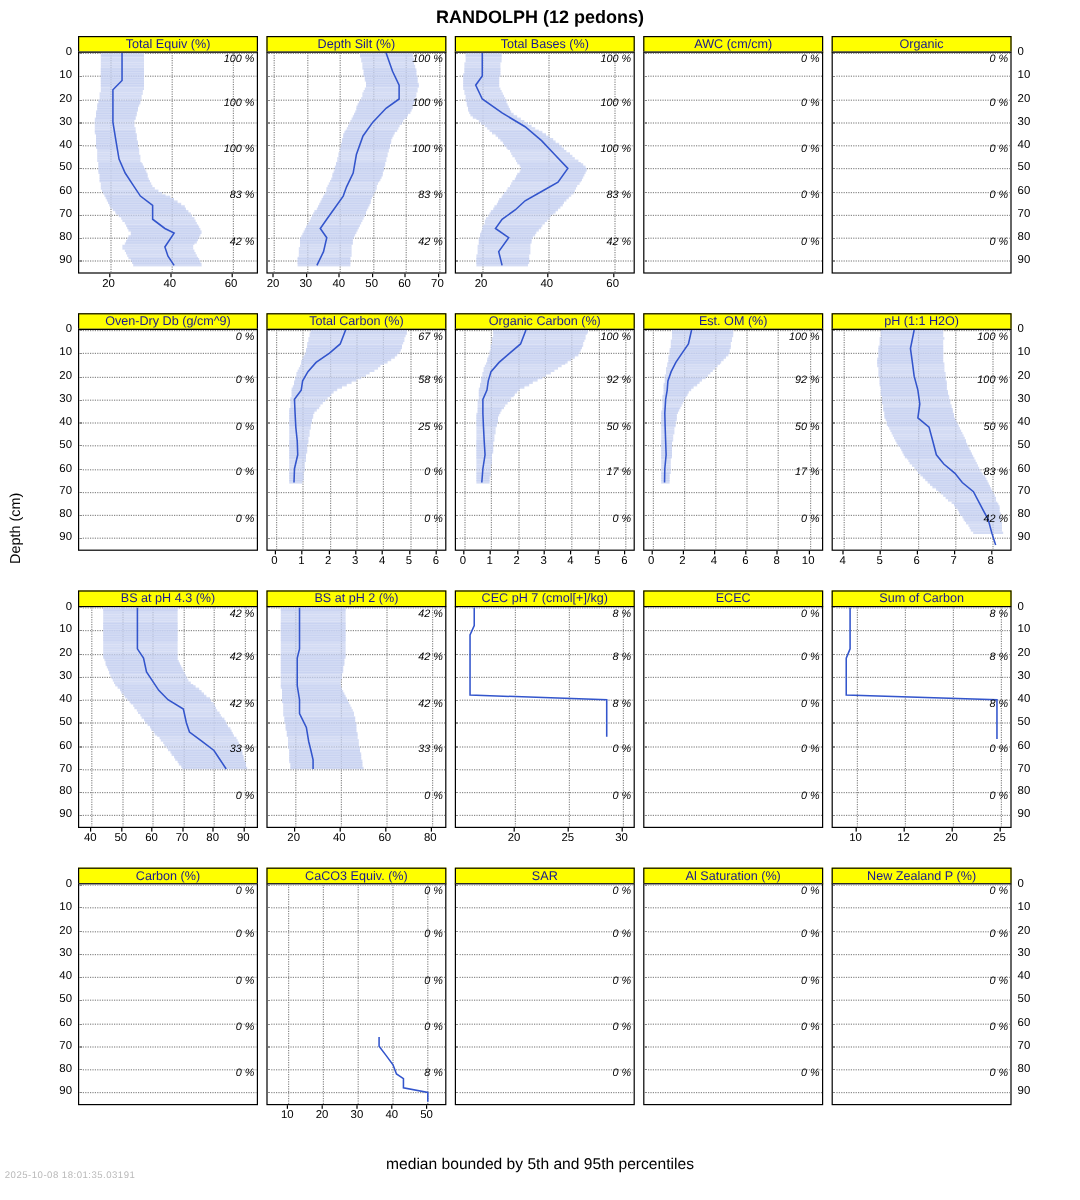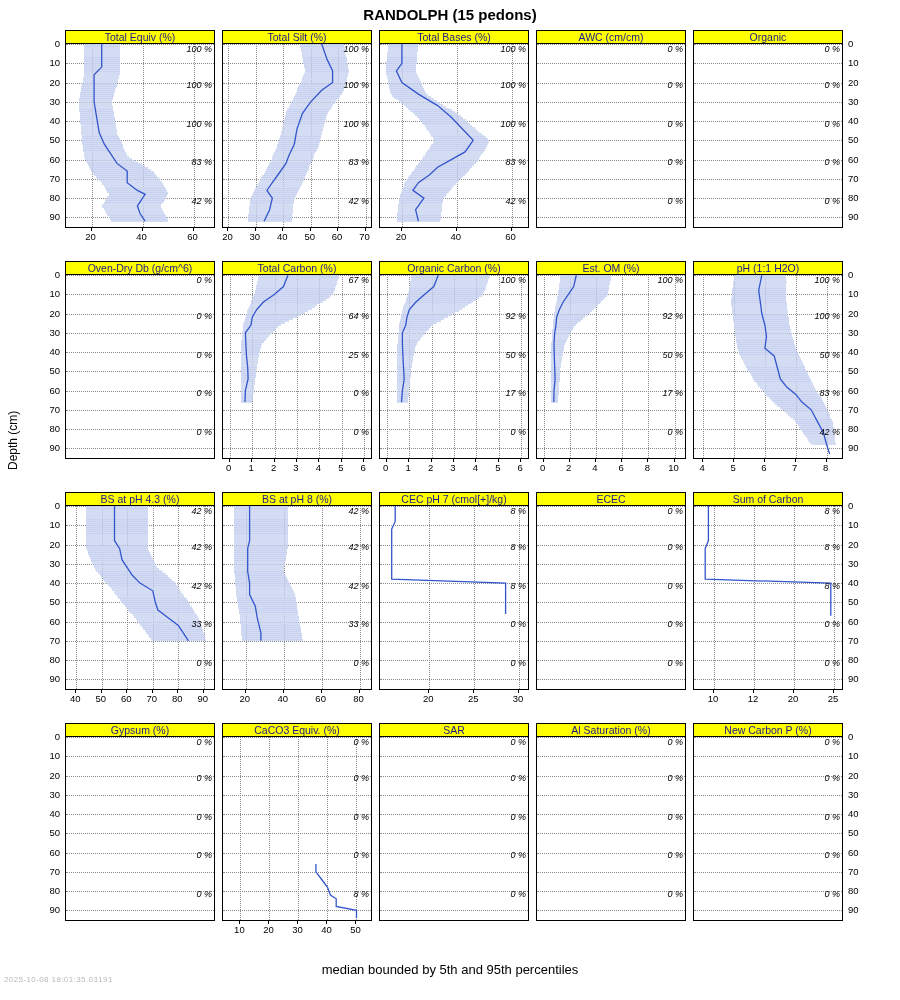--- a/index.html
+++ b/index.html
@@ -43,21 +43,21 @@
   }
   .ytick{position:absolute;font-size:9.5px;white-space:nowrap;}
   .ytick.l{text-align:right;}
   .ytick.r{text-align:left;}
   .xtick{position:absolute;font-size:9.5px;text-align:center;}
   .tickmark{position:absolute;width:0;height:3px;border-left:1px solid #000;}
 </style>
 </head>
 <body>
 
-<div id="title">RANDOLPH (15 pedons)</div>
+<div id="title">RANDOLPH (12 pedons)</div>
 <div id="ylabel">Depth (cm)</div>
 <div id="footer">median bounded by 5th and 95th percentiles</div>
 <div id="stamp">2025-10-08 18:01:35.03191</div>
 
 <div id="chart-root">
     <div class="ytick l" style="top: 38px; left: 35px; width: 25px;">0</div>
     <div class="ytick l" style="top: 57.2632px; left: 35px; width: 25px;">10</div>
     <div class="ytick l" style="top: 76.5263px; left: 35px; width: 25px;">20</div>
     <div class="ytick l" style="top: 95.7895px; left: 35px; width: 25px;">30</div>
     <div class="ytick l" style="top: 115.053px; left: 35px; width: 25px;">40</div>
@@ -184,21 +184,21 @@
         <div class="annot" style="top: 151.958px;">42 %</div>
       </div>
       <div class="xtick" style="left: 10.5172px; width: 30px; top: 201px;">20</div>
       <div class="tickmark" style="left: 25.5172px; top: 198px;"></div>
       <div class="xtick" style="left: 61.5517px; width: 30px; top: 201px;">40</div>
       <div class="tickmark" style="left: 76.5517px; top: 198px;"></div>
       <div class="xtick" style="left: 112.586px; width: 30px; top: 201px;">60</div>
       <div class="tickmark" style="left: 127.586px; top: 198px;"></div>
     </div>
     <div class="panel" style="left: 222px; top: 30px; width: 150px; height: 199px;">
-      <div class="hdr">Total Silt (%)</div>
+      <div class="hdr">Depth Silt (%)</div>
       <div class="plot" style="width: 150px; height: 185px;">
         <div class="grid-h" style="top: 0px;"></div>
         <div class="grid-h" style="top: 19.2632px;"></div>
         <div class="grid-h" style="top: 38.5263px;"></div>
         <div class="grid-h" style="top: 57.7895px;"></div>
         <div class="grid-h" style="top: 77.0526px;"></div>
         <div class="grid-h" style="top: 96.3158px;"></div>
         <div class="grid-h" style="top: 115.579px;"></div>
         <div class="grid-h" style="top: 134.842px;"></div>
         <div class="grid-h" style="top: 154.105px;"></div>
@@ -501,21 +501,21 @@
     <div class="ytick l" style="top: 288.263px; left: 35px; width: 25px;">10</div>
     <div class="ytick l" style="top: 307.526px; left: 35px; width: 25px;">20</div>
     <div class="ytick l" style="top: 326.789px; left: 35px; width: 25px;">30</div>
     <div class="ytick l" style="top: 346.053px; left: 35px; width: 25px;">40</div>
     <div class="ytick l" style="top: 365.316px; left: 35px; width: 25px;">50</div>
     <div class="ytick l" style="top: 384.579px; left: 35px; width: 25px;">60</div>
     <div class="ytick l" style="top: 403.842px; left: 35px; width: 25px;">70</div>
     <div class="ytick l" style="top: 423.105px; left: 35px; width: 25px;">80</div>
     <div class="ytick l" style="top: 442.368px; left: 35px; width: 25px;">90</div>
     <div class="panel" style="left: 65px; top: 261px; width: 150px; height: 199px;">
-      <div class="hdr">Oven-Dry Db (g/cm^6)</div>
+      <div class="hdr">Oven-Dry Db (g/cm^9)</div>
       <div class="plot" style="width: 150px; height: 185px;">
         <div class="grid-h" style="top: 0px;"></div>
         <div class="grid-h" style="top: 19.2632px;"></div>
         <div class="grid-h" style="top: 38.5263px;"></div>
         <div class="grid-h" style="top: 57.7895px;"></div>
         <div class="grid-h" style="top: 77.0526px;"></div>
         <div class="grid-h" style="top: 96.3158px;"></div>
         <div class="grid-h" style="top: 115.579px;"></div>
         <div class="grid-h" style="top: 134.842px;"></div>
         <div class="grid-h" style="top: 154.105px;"></div>
@@ -610,21 +610,21 @@
         <div class="band" style="left: 17.9394px; width: 12.5825px; top: 115.579px; height: 2.52632px;"></div>
         <div class="band" style="left: 17.9394px; width: 12.3333px; top: 117.505px; height: 2.52632px;"></div>
         <div class="band" style="left: 17.9394px; width: 12.0842px; top: 119.432px; height: 2.52632px;"></div>
         <div class="band" style="left: 17.9394px; width: 11.835px; top: 121.358px; height: 2.52632px;"></div>
         <div class="band" style="left: 17.9394px; width: 11.5859px; top: 123.284px; height: 2.52632px;"></div>
         <div class="band" style="left: 17.9394px; width: 11.3367px; top: 125.211px; height: 2.52632px;"></div>
         <svg width="148" height="183" style="position: absolute; left: 0px; top: 0px;">
           <polyline fill="none" stroke="#3355cc" stroke-width="1.3" points="65.0,0.0 60.5,11.6 51.6,19.3 40.4,27.0 33.6,34.7 29.2,42.4 28.0,50.1 22.4,57.8 22.9,69.3 23.5,80.9 24.7,92.5 25.1,104.0 22.4,115.6 22.0,127.1"></polyline>
         </svg>
         <div class="annot" style="top: -0.221053px;">67 %</div>
-        <div class="annot" style="top: 36.3789px;">64 %</div>
+        <div class="annot" style="top: 36.3789px;">58 %</div>
         <div class="annot" style="top: 74.9053px;">25 %</div>
         <div class="annot" style="top: 113.432px;">0 %</div>
         <div class="annot" style="top: 151.958px;">0 %</div>
       </div>
       <div class="xtick" style="left: -8.27273px; width: 30px; top: 201px;">0</div>
       <div class="tickmark" style="left: 6.72727px; top: 198px;"></div>
       <div class="xtick" style="left: 14.1515px; width: 30px; top: 201px;">1</div>
       <div class="tickmark" style="left: 29.1515px; top: 198px;"></div>
       <div class="xtick" style="left: 36.5758px; width: 30px; top: 201px;">2</div>
       <div class="tickmark" style="left: 51.5758px; top: 198px;"></div>
@@ -1105,21 +1105,21 @@
       <div class="xtick" style="left: 46.2414px; width: 30px; top: 201px;">60</div>
       <div class="tickmark" style="left: 61.2414px; top: 198px;"></div>
       <div class="xtick" style="left: 71.7586px; width: 30px; top: 201px;">70</div>
       <div class="tickmark" style="left: 86.7586px; top: 198px;"></div>
       <div class="xtick" style="left: 97.2759px; width: 30px; top: 201px;">80</div>
       <div class="tickmark" style="left: 112.276px; top: 198px;"></div>
       <div class="xtick" style="left: 122.793px; width: 30px; top: 201px;">90</div>
       <div class="tickmark" style="left: 137.793px; top: 198px;"></div>
     </div>
     <div class="panel" style="left: 222px; top: 492px; width: 150px; height: 199px;">
-      <div class="hdr">BS at pH 8 (%)</div>
+      <div class="hdr">BS at pH 2 (%)</div>
       <div class="plot" style="width: 150px; height: 185px;">
         <div class="grid-h" style="top: 0px;"></div>
         <div class="grid-h" style="top: 19.2632px;"></div>
         <div class="grid-h" style="top: 38.5263px;"></div>
         <div class="grid-h" style="top: 57.7895px;"></div>
         <div class="grid-h" style="top: 77.0526px;"></div>
         <div class="grid-h" style="top: 96.3158px;"></div>
         <div class="grid-h" style="top: 115.579px;"></div>
         <div class="grid-h" style="top: 134.842px;"></div>
         <div class="grid-h" style="top: 154.105px;"></div>
@@ -1317,21 +1317,21 @@
     <div class="ytick l" style="top: 750.263px; left: 35px; width: 25px;">10</div>
     <div class="ytick l" style="top: 769.526px; left: 35px; width: 25px;">20</div>
     <div class="ytick l" style="top: 788.789px; left: 35px; width: 25px;">30</div>
     <div class="ytick l" style="top: 808.053px; left: 35px; width: 25px;">40</div>
     <div class="ytick l" style="top: 827.316px; left: 35px; width: 25px;">50</div>
     <div class="ytick l" style="top: 846.579px; left: 35px; width: 25px;">60</div>
     <div class="ytick l" style="top: 865.842px; left: 35px; width: 25px;">70</div>
     <div class="ytick l" style="top: 885.105px; left: 35px; width: 25px;">80</div>
     <div class="ytick l" style="top: 904.368px; left: 35px; width: 25px;">90</div>
     <div class="panel" style="left: 65px; top: 723px; width: 150px; height: 199px;">
-      <div class="hdr">Gypsum (%)</div>
+      <div class="hdr">Carbon (%)</div>
       <div class="plot" style="width: 150px; height: 185px;">
         <div class="grid-h" style="top: 0px;"></div>
         <div class="grid-h" style="top: 19.2632px;"></div>
         <div class="grid-h" style="top: 38.5263px;"></div>
         <div class="grid-h" style="top: 57.7895px;"></div>
         <div class="grid-h" style="top: 77.0526px;"></div>
         <div class="grid-h" style="top: 96.3158px;"></div>
         <div class="grid-h" style="top: 115.579px;"></div>
         <div class="grid-h" style="top: 134.842px;"></div>
         <div class="grid-h" style="top: 154.105px;"></div>
@@ -1425,21 +1425,21 @@
     <div class="ytick r" style="top: 750.263px; left: 848px; width: 25px;">10</div>
     <div class="ytick r" style="top: 769.526px; left: 848px; width: 25px;">20</div>
     <div class="ytick r" style="top: 788.789px; left: 848px; width: 25px;">30</div>
     <div class="ytick r" style="top: 808.053px; left: 848px; width: 25px;">40</div>
     <div class="ytick r" style="top: 827.316px; left: 848px; width: 25px;">50</div>
     <div class="ytick r" style="top: 846.579px; left: 848px; width: 25px;">60</div>
     <div class="ytick r" style="top: 865.842px; left: 848px; width: 25px;">70</div>
     <div class="ytick r" style="top: 885.105px; left: 848px; width: 25px;">80</div>
     <div class="ytick r" style="top: 904.368px; left: 848px; width: 25px;">90</div>
     <div class="panel" style="left: 693px; top: 723px; width: 150px; height: 199px;">
-      <div class="hdr">New Carbon P (%)</div>
+      <div class="hdr">New Zealand P (%)</div>
       <div class="plot" style="width: 150px; height: 185px;">
         <div class="grid-h" style="top: 0px;"></div>
         <div class="grid-h" style="top: 19.2632px;"></div>
         <div class="grid-h" style="top: 38.5263px;"></div>
         <div class="grid-h" style="top: 57.7895px;"></div>
         <div class="grid-h" style="top: 77.0526px;"></div>
         <div class="grid-h" style="top: 96.3158px;"></div>
         <div class="grid-h" style="top: 115.579px;"></div>
         <div class="grid-h" style="top: 134.842px;"></div>
         <div class="grid-h" style="top: 154.105px;"></div>

